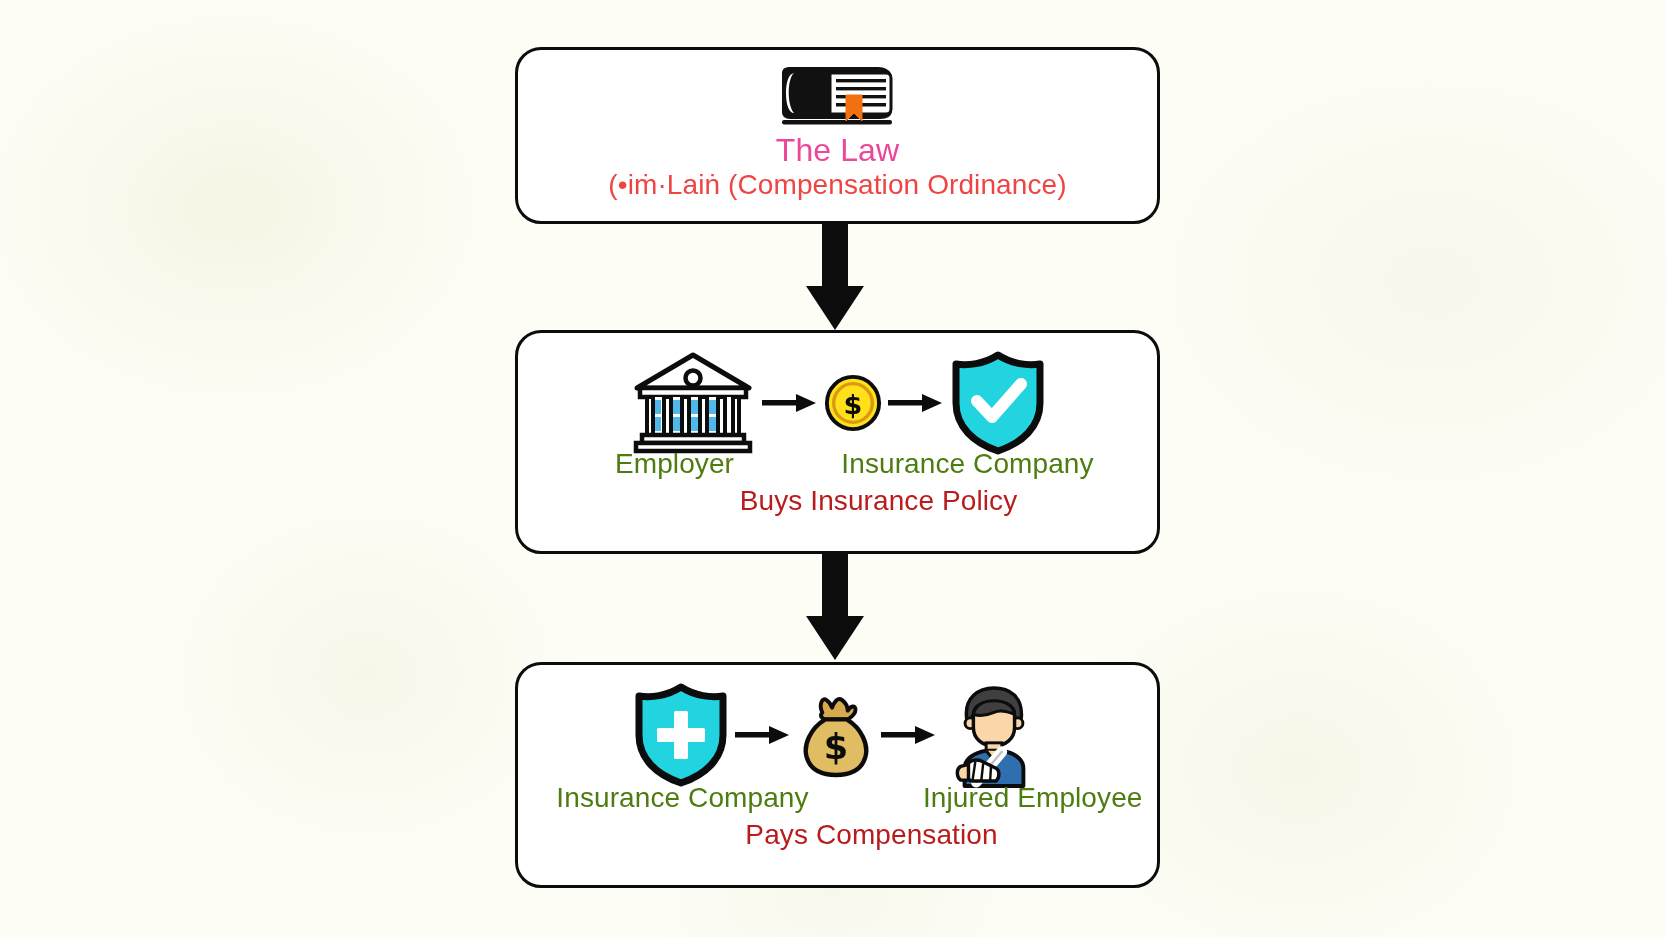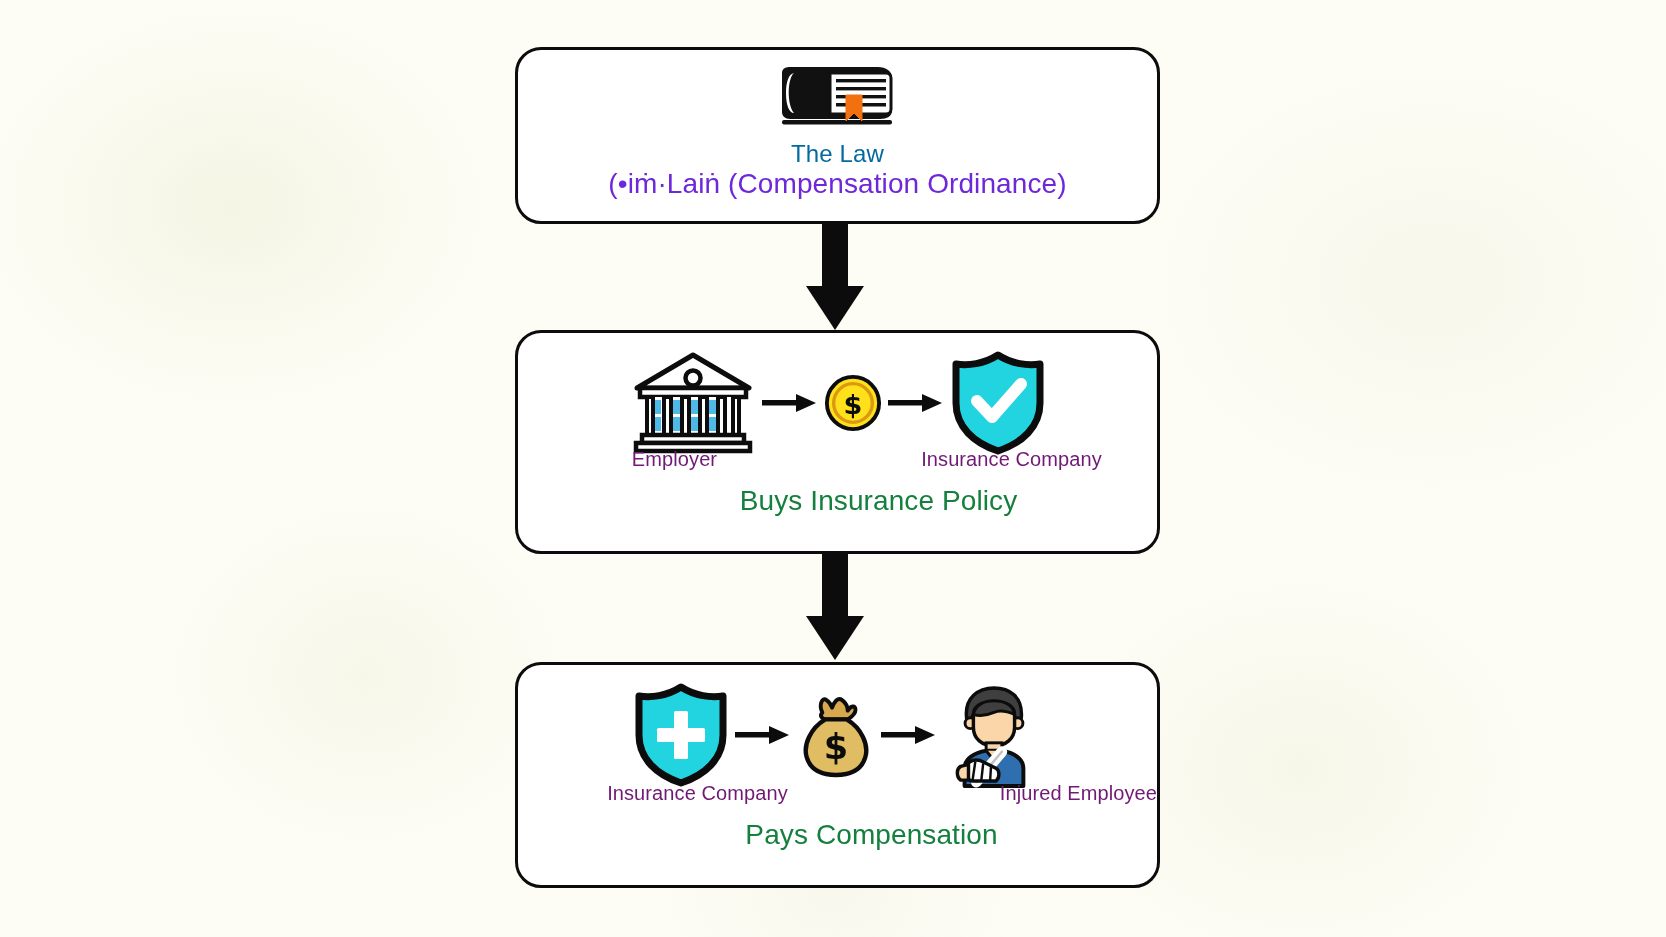--- a/index.html
+++ b/index.html
@@ -62,29 +62,29 @@
   #card-law .card-inner {
     height: 100%;
     display: flex;
     flex-direction: column;
     align-items: center;
     justify-content: flex-start;
     padding-top: 15px;
   }
   .law-icon { width: 128px; height: 62px; }
   .law-title {
-    font-size: 24px;
-    color: #0369a1;
+    font-size: 32px;
+    color: #ec4899;
     line-height: 1.08;
-    margin-top: 14px;
+    margin-top: 6px;
     letter-spacing: 0.1px;
   }
   .law-subtitle {
     font-size: 28px;
-    color: #6d28d9;
+    color: #ef4444;
     line-height: 1.1;
     margin-top: 2px;
     white-space: nowrap;
     letter-spacing: 0.1px;
   }
 
   
   .flow-row {
     position: absolute;
     left: 0;
@@ -109,32 +109,31 @@
 
   .labels-row {
     position: absolute;
     left: 0;
     width: 100%;
     display: flex;
     justify-content: center;
     align-items: baseline;
   }
   .label-main {
-    font-size: 20px;
-    color: #701a75;
+    font-size: 28px;
+    color: #4d7c0f;
     white-space: nowrap;
     letter-spacing: 0.1px;
-    margin-left: 44px;
   }
   .sub-label {
     position: absolute;
     width: 100%;
     text-align: center;
     font-size: 28px;
-    color: #15803d;
+    color: #b91c1c;
     letter-spacing: 0.1px;
     white-space: nowrap;
   }
 
   
   #card-buy .labels-row  { top: 115px; }
   #card-buy .lbl-employer { width: 224px; text-align: center; }
   #card-buy .lbl-gap      { width: 36px; }
   #card-buy .lbl-insurer  { width: 290px; text-align: center; }
   #card-buy .sub-label    { top: 152px; padding-left: 82px; }

